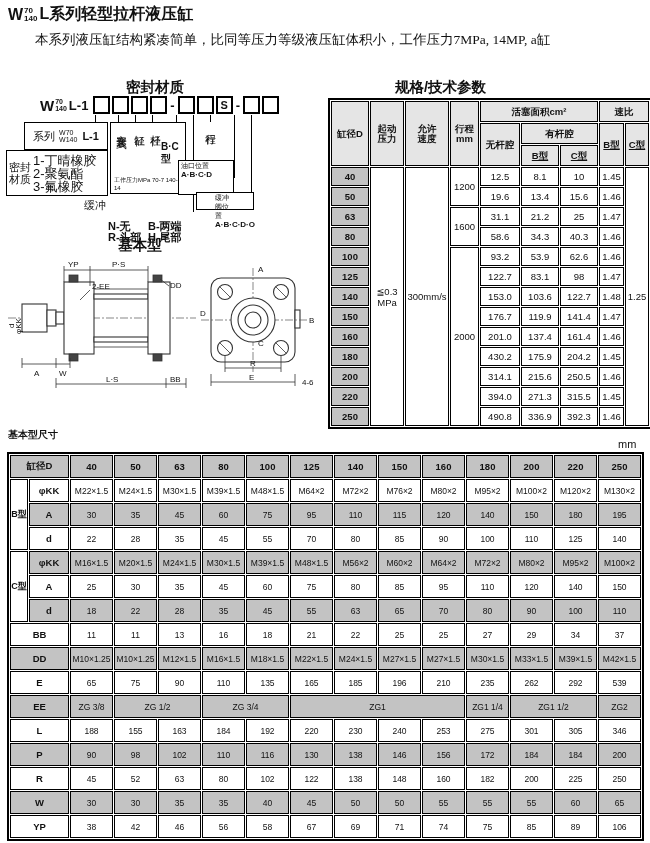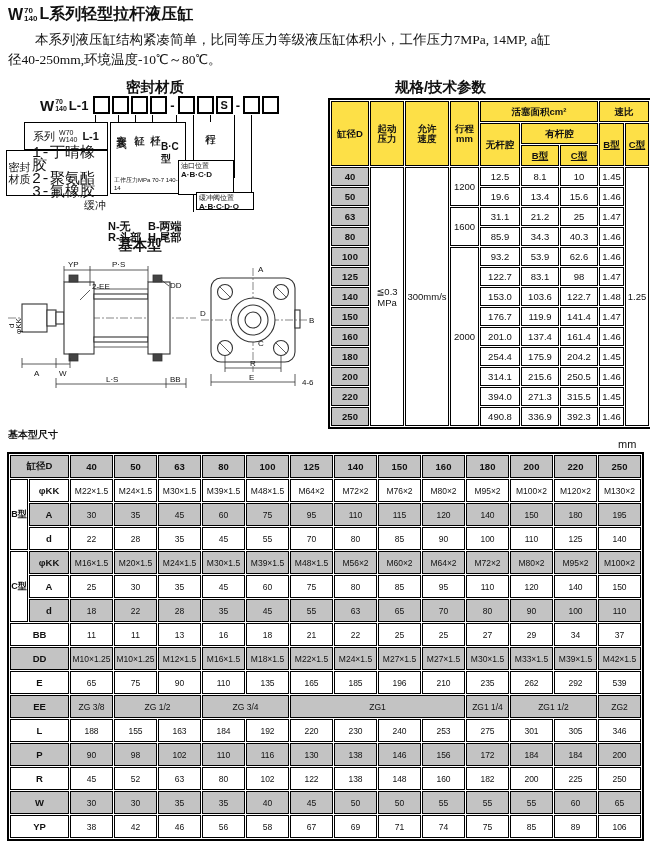--- a/index.html
+++ b/index.html
@@ -25,21 +25,21 @@
   svg .s{fill:#fff;stroke:#333;stroke-width:1.1;}
   svg .f{fill:#444;stroke:#333;stroke-width:.8;}
   svg .dim{stroke:#333;stroke-width:.8;}
   svg .cl{stroke:#555;stroke-width:.7;stroke-dasharray:8 2 2 2;}
   svg text{font-family:"Liberation Sans",sans-serif;font-size:8px;fill:#111;}
   
   table{border-collapse:separate;border-spacing:1px;background:#fff;border:2px solid #000;table-layout:fixed;}
   td,th{border:1px solid #000;text-align:center;vertical-align:middle;padding:0;background:#fff;
         font-weight:normal;overflow:hidden;}
   .spec{left:328px;top:98px;width:320px;font-size:9.5px;}
-  .spec th{background:#fde047;font-weight:bold;height:19px;line-height:10px;}
+  .spec th{background:#e5e5e5;font-weight:bold;height:19px;line-height:10px;}
   .spec td{height:17px;}
   .spec td.bore{background:#c3c3c3;font-weight:bold;}
   .spec .ul{text-decoration:underline;}
   .dims{left:7px;top:452px;width:634px;font-size:8.5px;}
   .dims td{height:21px;}
   .dims tr.gray td{background:#c3c3c3;}
   .dims td.lab{font-weight:bold;font-size:9.5px;}
   .dims td.grp{background:#fff !important;font-weight:bold;font-size:9px;}
   .dims tr.bores td{background:#c3c3c3;font-weight:bold;font-size:9.5px;}
 </style>
@@ -50,21 +50,20 @@
   <span>W</span>
   <span class="stk">
     <span>70</span>
     <span>140</span>
   </span>
   <span>L系列轻型拉杆液压缸</span>
 </div>
 
 <div class="abs intro">
   <div class="ind">本系列液压缸结构紧凑简单，比同等压力等级液压缸体积小，工作压力7MPa, 14MP, a缸</div>
-  <div>径40-250mm,环境温度-10℃～80℃。</div>
 </div>
 
 <div class="abs sec-title" style="left:60px;top:78px;width:190px;text-align:center;">密封材质</div>
 <div class="abs sec-title" style="left:395px;top:78px;">规格/技术参数</div>
 
 <div class="abs diagram">
 
   <div class="abs formula">
     <span style="font-size:15px;">W</span>
     <span class="stk" style="font-size:7px;">
@@ -99,21 +98,21 @@
     <span>系列</span>
     <span class="stk" style="font-size:7px;font-weight:normal;">
       <span>W70</span>
       <span>W140</span>
     </span>
     <b>L-1</b>
   </div>
 
   <div class="abs lblbox" style="left:6px;top:54px;width:102px;height:46px;display:flex;align-items:center;">
     <span style="width:26px;text-align:center;line-height:12px;">密封材质</span>
-    <span style="line-height:13px;font-size:15px;font-family:Liberation Mono, monospace;">
+    <span style="line-height:13px;font-size:13px;">
       <span style="display:block;">1-丁晴橡胶</span>
       <span style="display:block;">2-聚氨酯</span>
       <span style="display:block;">3-氟橡胶</span>
     </span>
   </div>
 
   <div class="abs lblbox" style="left:110px;top:26px;width:76px;height:72px;">
     <span class="abs vtext" style="left:4px;top:4px;font-size:10.5px;">安装形式</span>
     <span class="abs vtext" style="left:22px;top:4px;font-size:10.5px;">缸径</span>
     <span class="abs vtext" style="left:38px;top:4px;font-size:10.5px;">杆径</span>
@@ -121,21 +120,21 @@
     <span class="abs tiny" style="left:3px;bottom:2px;width:70px;">工作压力MPa 70-7 140-14</span>
   </div>
 
   <span class="abs vtext" style="left:204px;top:30px;font-size:10.5px;">行程</span>
 
   <div class="abs lblbox" style="left:178px;top:64px;width:56px;height:35px;border-width:1px;line-height:9px;padding:0 2px;">
     <span style="font-size:7px;display:block;">油口位置</span>
     <b style="font-size:8px;display:block;">A·B·C·D</b>
   </div>
 
-  <div class="abs lblbox" style="left:196px;top:96px;width:58px;height:18px;border-width:1px;line-height:9px;padding:0 2px;">
+  <div class="abs lblbox" style="left:196px;top:96px;width:58px;height:18px;border-width:1px;line-height:9px;padding:0 18px;">
     <span style="font-size:7px;display:block;">缓冲阀位置</span>
     <b style="font-size:8px;display:block;">A·B·C·D·O</b>
   </div>
 
   <span class="abs" style="left:84px;top:102px;">缓冲</span>
   <div class="abs" style="left:108px;top:97px;width:86px;display:grid;grid-template-columns:40px 46px;font-size:11px;line-height:11px;font-weight:bold;margin-top:28px;">
     <span>N-无</span>
     <span>B-两端</span>
     <span>R-头部</span>
     <span>H-尾部</span>
@@ -286,21 +285,21 @@
       <tr>
         <td class="bore">63</td>
         <td rowspan="2">1600</td>
         <td>31.1</td>
         <td>21.2</td>
         <td>25</td>
         <td>1.47</td>
       </tr>
       <tr>
         <td class="bore">80</td>
-        <td>85.9</td>
+        <td>58.6</td>
         <td>34.3</td>
         <td>40.3</td>
         <td>1.46</td>
       </tr>
       <tr>
         <td class="bore">100</td>
         <td rowspan="9">2000</td>
         <td>93.2</td>
         <td>53.9</td>
         <td>62.6</td>
@@ -329,21 +328,21 @@
       </tr>
       <tr>
         <td class="bore">160</td>
         <td>201.0</td>
         <td>137.4</td>
         <td>161.4</td>
         <td>1.46</td>
       </tr>
       <tr>
         <td class="bore">180</td>
-        <td>254.4</td>
+        <td>430.2</td>
         <td>175.9</td>
         <td>204.2</td>
         <td>1.45</td>
       </tr>
       <tr>
         <td class="bore">200</td>
         <td>314.1</td>
         <td>215.6</td>
         <td>250.5</td>
         <td>1.46</td>

